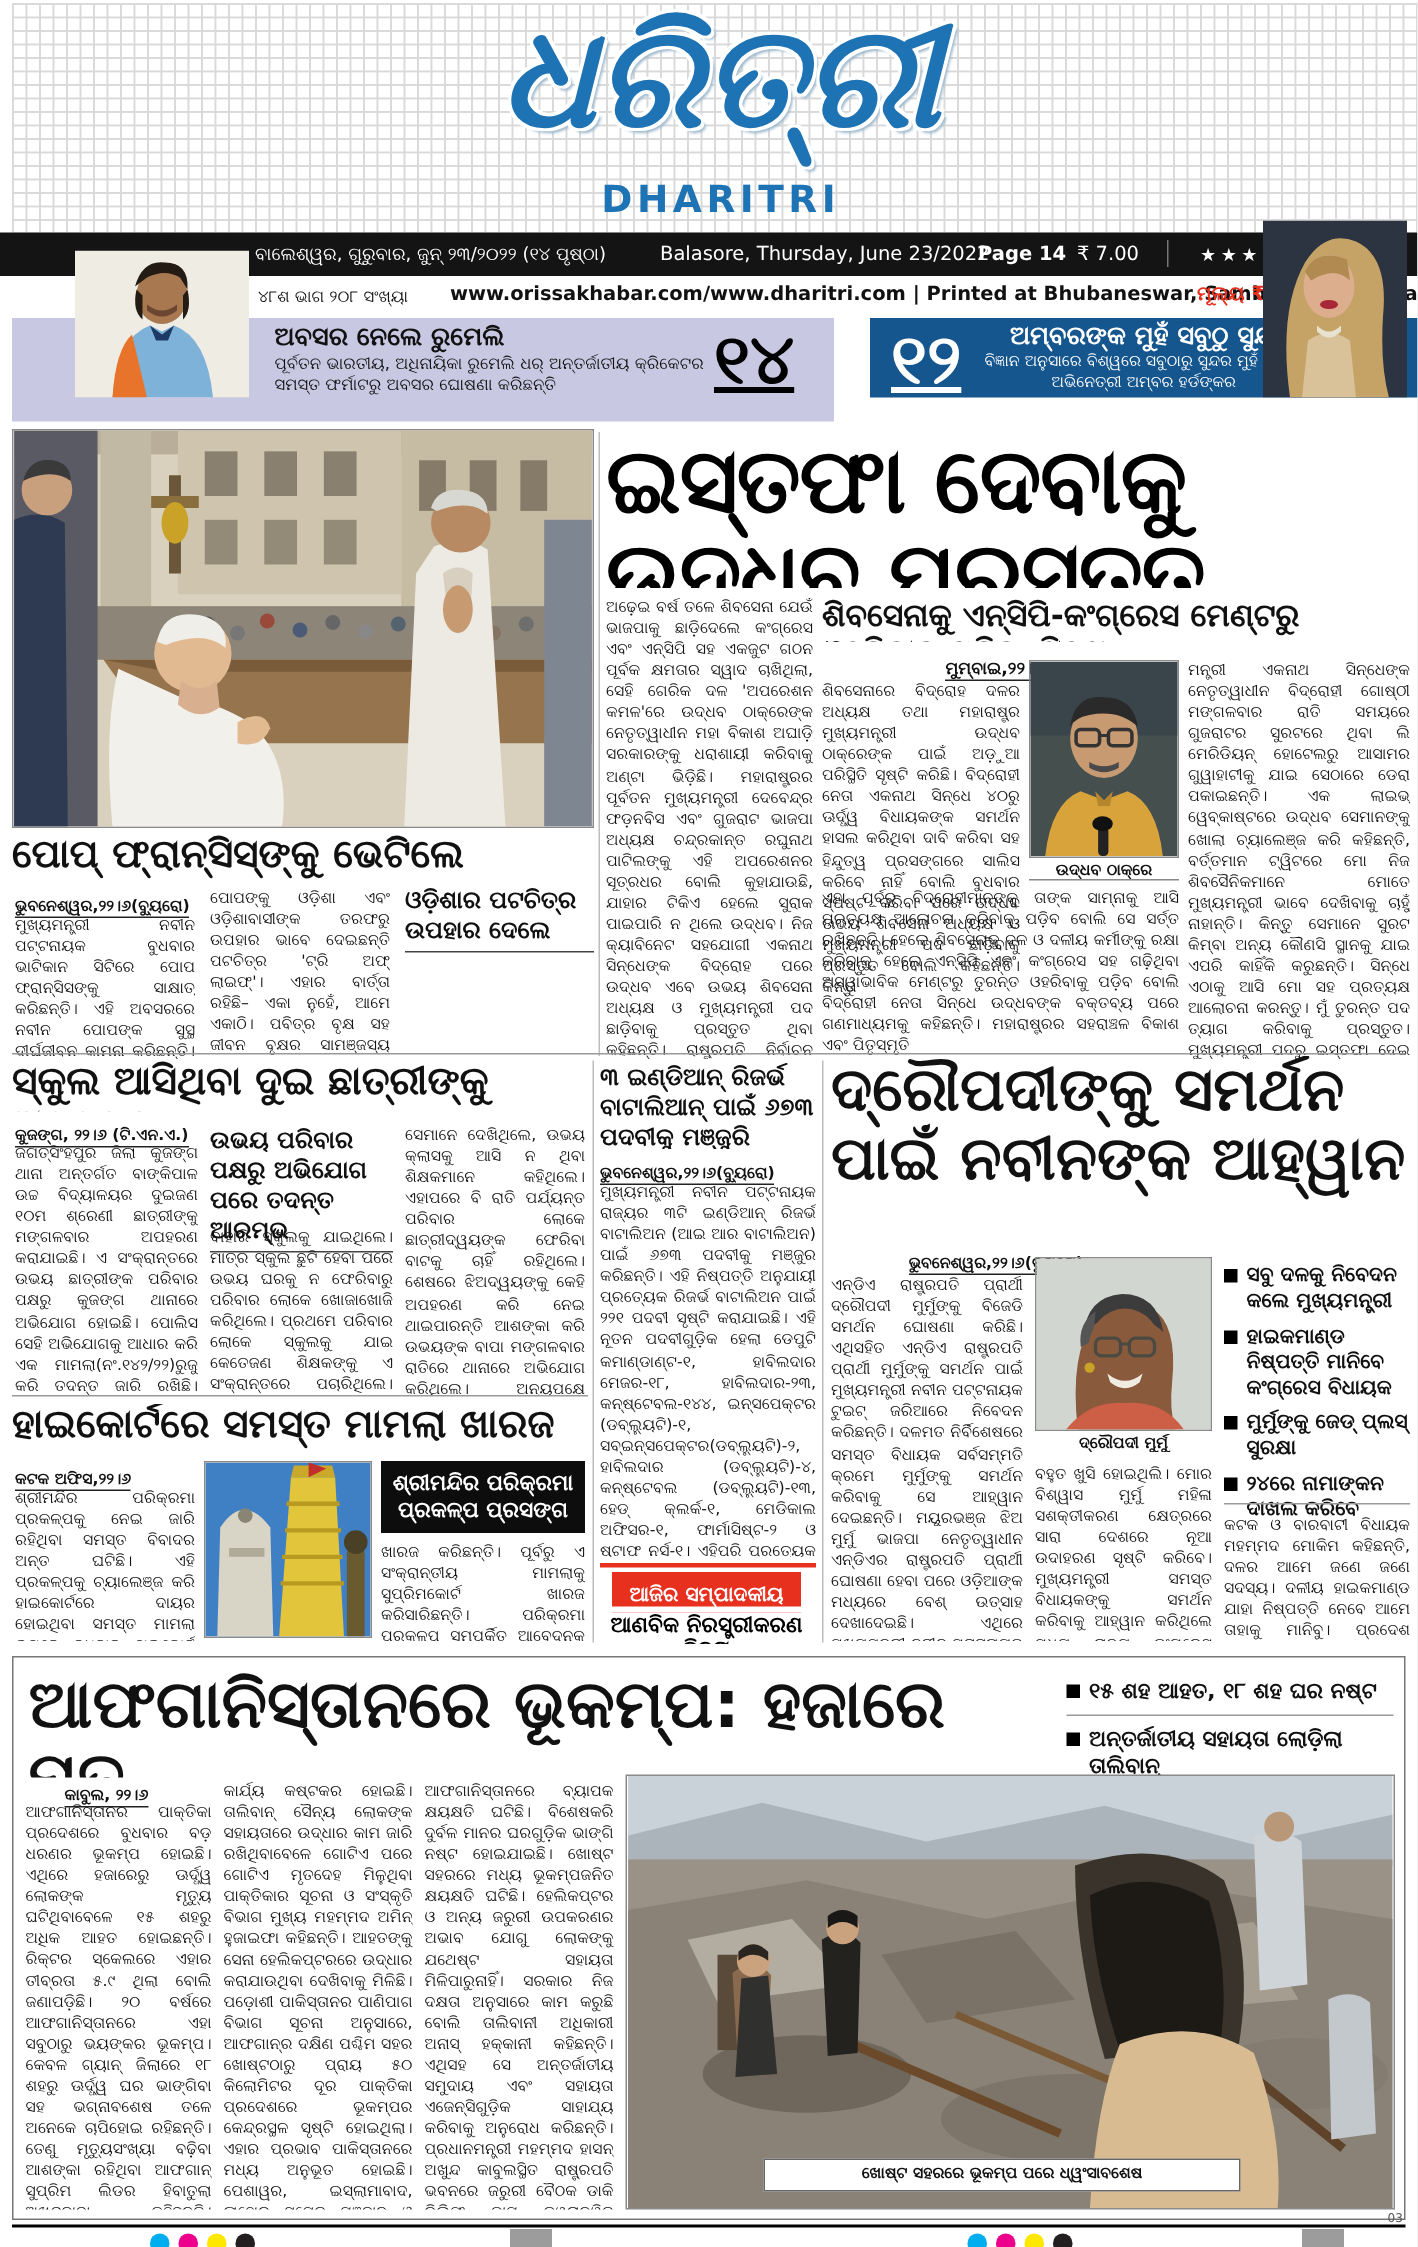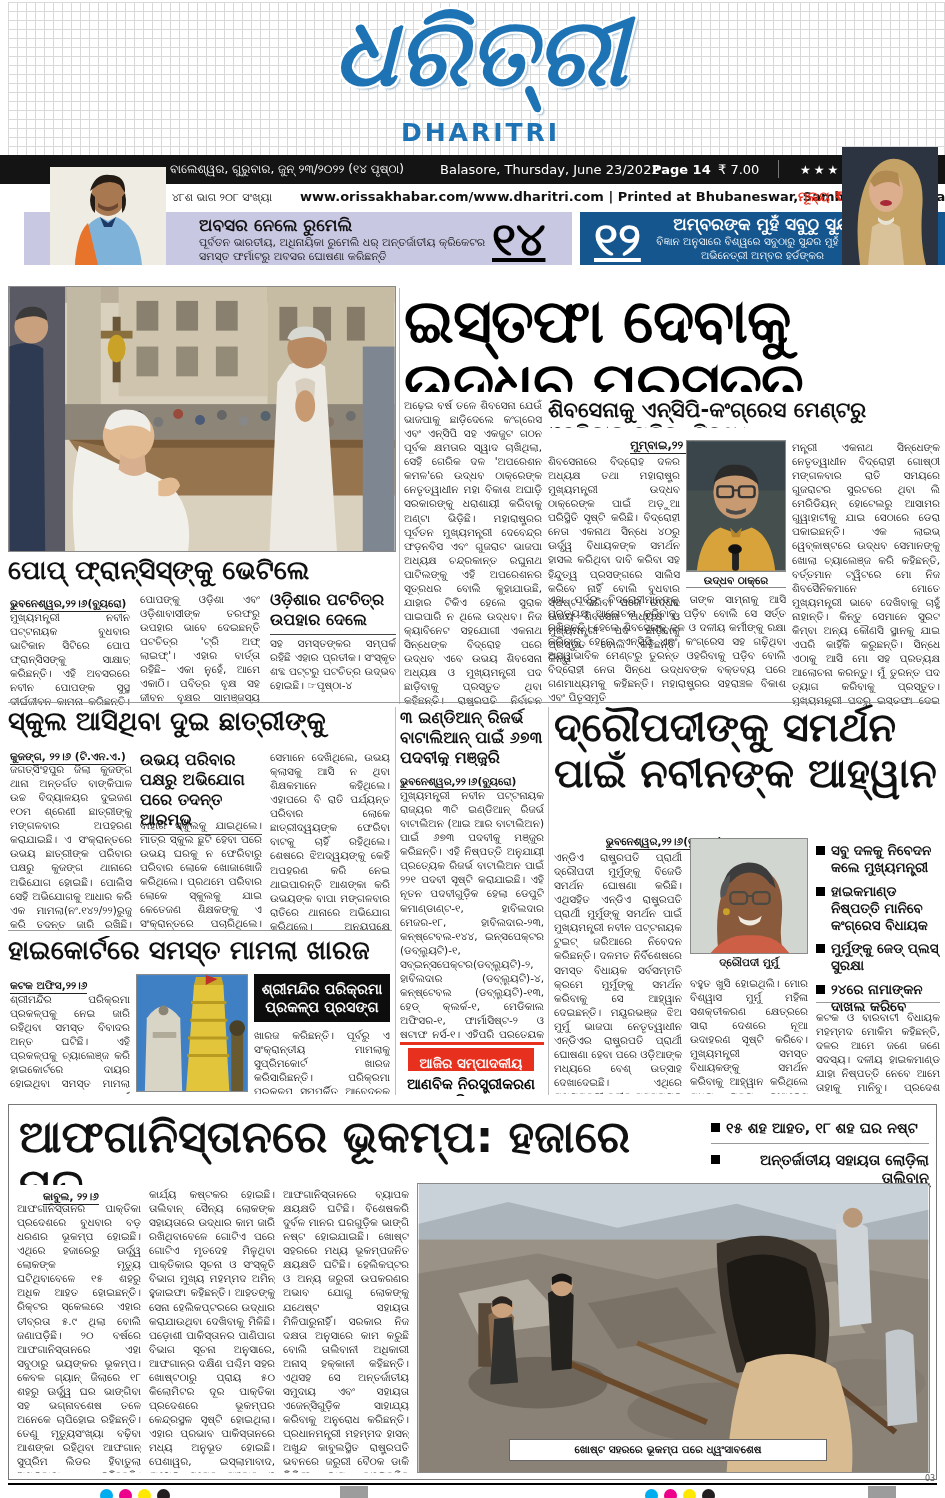--- a/index.html
+++ b/index.html
@@ -70,21 +70,21 @@
     <span class="abs" style="left:778px;top:5px;width:1px;height:18px;background:#777;"></span>
     <span class="abs stars" style="left:800px;top:8px;">★★★★</span>
   </div>
 
   <div class="abs" style="left:0;top:184px;width:945px;height:27px;background:#fff;">
     <span class="abs sub-txt" style="left:172px;top:7px;">୪୮ଶ ଭାଗ ୨୦୮ ସଂଖ୍ୟା</span>
     <span class="abs url-line" style="left:300px;top:5px;">www.orissakhabar.com/www.dharitri.com | Printed at Bhubaneswar, Sambalpur, Angul and Rayagada</span>
     <span class="abs price-seal" style="left:798px;top:5px;">ମୂଲ୍ୟ ₹୭/-</span>
   </div>
 
-  <div class="abs teaser-left" style="left:24px;top:212px;width:548px;height:53px;">
+  <div class="abs teaser-left" style="left:8px;top:212px;width:548px;height:69px;">
     <div class="abs teaser-title" style="left:175px;top:4px;width:290px;">ଅବସର ନେଲେ ରୁମେଲି</div>
     <div class="abs teaser-body" style="left:175px;top:24px;width:295px;height:28px;overflow:hidden;">ପୂର୍ବତନ ଭାରତୀୟ, ଅଧିନାୟିକା ରୁମେଲି ଧର୍ ଅନ୍ତର୍ଜାତୀୟ କ୍ରିକେଟର ସମସ୍ତ ଫର୍ମାଟରୁ ଅବସର ଘୋଷଣା କରିଛନ୍ତି</div>
     <div class="abs teaser-num" style="left:468px;top:4px;color:#000;">୧୪</div>
   </div>
   <div class="abs teaser-right" style="left:580px;top:212px;width:379px;height:53px;">
     <div class="abs teaser-num" style="left:14px;top:4px;color:#fff;">୧୨</div>
     <div class="abs teaser-title" style="left:80px;top:3px;width:215px;text-align:center;">ଅମ୍ବରଙ୍କ ମୁହଁ ସବୁଠୁ ସୁନ୍ଦର</div>
     <div class="abs teaser-body" style="left:70px;top:23px;width:225px;height:28px;overflow:hidden;text-align:center;font-size:10.5px;">ବିଜ୍ଞାନ ଅନୁସାରେ ବିଶ୍ୱରେ ସବୁଠାରୁ ସୁନ୍ଦର ମୁହଁ ହେଉଛି ଅଭିନେତ୍ରୀ ଅମ୍ବର ହର୍ଡଙ୍କର</div>
   </div>
 
@@ -158,21 +158,20 @@
     <ellipse cx="298" cy="120" rx="10" ry="16" fill="#c89a72"></ellipse>
     <rect x="356" y="60" width="32" height="206" fill="#7d8691"></rect>
   </svg>
   <div class="abs h2" style="left:8px;top:556px;width:388px;height:32px;">ପୋପ୍ ଫ୍ରାନ୍‌ସିସ୍‌ଙ୍କୁ ଭେଟିଲେ ମୁଖ୍ୟମନ୍ତ୍ରୀ</div>
   <div class="abs" style="left:10px;top:592px;">
     <span class="dl">ଭୁବନେଶ୍ୱର,୨୨।୬(ବ୍ୟୁରୋ)</span>
   </div>
   <div class="abs col" style="left:10px;top:610px;width:120px;height:96px;">ମୁଖ୍ୟମନ୍ତ୍ରୀ ନବୀନ ପଟ୍ଟନାୟକ ବୁଧବାର ଭାଟିକାନ ସିଟିରେ ପୋପ ଫ୍ରାନ୍ସିସଙ୍କୁ ସାକ୍ଷାତ୍ କରିଛନ୍ତି। ଏହି ଅବସରରେ ନବୀନ ପୋପଙ୍କ ସୁସ୍ଥ ଦୀର୍ଘଜୀବନ କାମନା କରିଛନ୍ତି। ସାକ୍ଷାତ୍ ବେଳେ ସେ</div>
   <div class="abs col" style="left:140px;top:592px;width:120px;height:114px;">ପୋପଙ୍କୁ ଓଡ଼ିଶା ଏବଂ ଓଡ଼ିଶାବାସୀଙ୍କ ତରଫରୁ ଉପହାର ଭାବେ ଦେଇଛନ୍ତି ପଟଚିତ୍ର 'ଟ୍ରି ଅଫ୍ ଲାଇଫ୍'। ଏହାର ବାର୍ତ୍ତା ରହିଛି– ଏକା ନୁହେଁ, ଆମେ ଏକାଠି। ପବିତ୍ର ବୃକ୍ଷ ସହ ଜୀବନ ବୃକ୍ଷର ସାମଞ୍ଜସ୍ୟ ରହିଛି। ସମସ୍ତଙ୍କ</div>
   <div class="abs subhead-col" style="left:270px;top:590px;width:126px;font-size:16px;">ଓଡ଼ିଶାର ପଟଚିତ୍ର ଉପହାର ଦେଲେ</div>
-  <div class="abs col" style="left:270px;top:636px;width:126px;height:70px;">ସହ ସମସ୍ତଙ୍କର ସମ୍ପର୍କ ରହିଛି ଏହାର ପ୍ରତୀକ। ସଂସ୍କୃତ ଶବ୍ଦ ପଟ୍ଟରୁ ପଟଚିତ୍ର ଉଦ୍ଭବ ହୋଇଛି। ☞ପୃଷ୍ଠା-୪</div>
 
   <div class="abs vrule" style="left:399px;top:288px;height:416px;"></div>
 
   <div class="abs h-lead" style="left:404px;top:290px;width:536px;height:102px;">ଇସ୍ତଫା ଦେବାକୁ ଉଦ୍ଧବ ପ୍ରସ୍ତୁତ</div>
   <div class="abs col" style="left:404px;top:398px;width:138px;height:308px;">ଅଢ଼େଇ ବର୍ଷ ତଳେ ଶିବସେନା ଯେଉଁ ଭାଜପାକୁ ଛାଡ଼ିଦେଲେ କଂଗ୍ରେସ ଏବଂ ଏନ୍‌ସିପି ସହ ଏକଜୁଟ ଗଠନ ପୂର୍ବକ କ୍ଷମତାର ସ୍ୱାଦ ଚାଖିଥିଲା, ସେହି ଗେରିକ ଦଳ 'ଅପରେଶନ କମଳ'ରେ ଉଦ୍ଧବ ଠାକ୍‌ରେଙ୍କ ନେତୃତ୍ୱାଧୀନ ମହା ବିକାଶ ଅଘାଡ଼ି ସରକାରଙ୍କୁ ଧରାଶାୟୀ କରିବାକୁ ଅଣ୍ଟା ଭିଡ଼ିଛି। ମହାରାଷ୍ଟ୍ରର ପୂର୍ବତନ ମୁଖ୍ୟମନ୍ତ୍ରୀ ଦେବେନ୍ଦ୍ର ଫଡ଼ନବିସ ଏବଂ ଗୁଜରାଟ ଭାଜପା ଅଧ୍ୟକ୍ଷ ଚନ୍ଦ୍ରକାନ୍ତ ରଘୁନାଥ ପାଟିଲଙ୍କୁ ଏହି ଅପରେଶନର ସୂତ୍ରଧର ବୋଲି କୁହାଯାଉଛି, ଯାହାର ଟିକିଏ ହେଲେ ସୁରାକ ପାଇପାରି ନ ଥିଲେ ଉଦ୍ଧବ। ନିଜ କ୍ୟାବିନେଟ ସହଯୋଗୀ ଏକନାଥ ସିନ୍ଧେଙ୍କ ବିଦ୍ରୋହ ପରେ ଉଦ୍ଧବ ଏବେ ଉଭୟ ଶିବସେନା ଅଧ୍ୟକ୍ଷ ଓ ମୁଖ୍ୟମନ୍ତ୍ରୀ ପଦ ଛାଡ଼ିବାକୁ ପ୍ରସ୍ତୁତ ଥିବା କହିଛନ୍ତି। ରାଷ୍ଟ୍ରପତି ନିର୍ବାଚନ ପୂର୍ବରୁ ଶିବସେନାରେ ସମ୍ଭାବ୍ୟ ବିଭାଜନ ଏବଂ ମହାରାଷ୍ଟ୍ରରେ କ୍ଷମତା ପରିବର୍ତ୍ତନ କେତେ ବାଟ ଆଗଉଛି ତାହା ଆଗାମୀ କିଛି ଘଣ୍ଟା କିମ୍ବା ଦିନ ମଧ୍ୟରେ ସ୍ପଷ୍ଟ ହୋଇଯିବ। ସମ୍ପ୍ରତି କେବଳ ମହାରାଷ୍ଟ୍ର ନୁହେଁ, ଜାତୀୟ ରାଜନୀତିରେ ହଟଚମଟ ସୃଷ୍ଟିକାରୀ ଏହି ଗୁରୁତ୍ୱପୂର୍ଣ୍ଣ ଘଟଣାକ୍ରମ ଉପରେ ଦେଶବାସୀଙ୍କ ଧ୍ୟାନ କେନ୍ଦ୍ରୀଭୂତ ହୋଇଛି।</div>
   <div class="abs h-sub" style="left:548px;top:398px;width:392px;height:30px;">ଶିବସେନାକୁ ଏନ୍‌ସିପି-କଂଗ୍ରେସ ମେଣ୍ଟରୁ ଓହରିବାକୁ ପଡ଼ିବ: ସିନ୍ଧେ</div>
   <div class="abs" style="left:548px;top:434px;width:230px;text-align:center;">
     <span class="dl" style="font-size:11.5px;">ମୁମ୍ବାଇ,୨୨।୬</span>
   </div>
   <div class="abs col" style="left:548px;top:454px;width:132px;height:252px;">ଶିବସେନାରେ ବିଦ୍ରୋହ ଦଳର ଅଧ୍ୟକ୍ଷ ତଥା ମହାରାଷ୍ଟ୍ର ମୁଖ୍ୟମନ୍ତ୍ରୀ ଉଦ୍ଧବ ଠାକ୍‌ରେଙ୍କ ପାଇଁ ଅଡ଼ୁଆ ପରିସ୍ଥିତି ସୃଷ୍ଟି କରିଛି। ବିଦ୍ରୋହୀ ନେତା ଏକନାଥ ସିନ୍ଧେ ୪୦ରୁ ଊର୍ଦ୍ଧ୍ୱ ବିଧାୟକଙ୍କ ସମର୍ଥନ ହାସଲ କରିଥିବା ଦାବି କରିବା ସହ ହିନ୍ଦୁତ୍ୱ ପ୍ରସଙ୍ଗରେ ସାଲିସ କରିବେ ନାହିଁ ବୋଲି ବୁଧବାର ସ୍ପଷ୍ଟ କରିବା ପରେ ଉଦ୍ଧବ ଉଭୟ ଶିବସେନା ଅଧ୍ୟକ୍ଷ ଓ ମୁଖ୍ୟମନ୍ତ୍ରୀ ପଦ ଛାଡ଼ିବାକୁ ପ୍ରସ୍ତୁତ ବୋଲି କହିଛନ୍ତି। କିନ୍ତୁ</div>
@@ -279,21 +278,21 @@
     <circle cx="27" cy="36" r="5" fill="#8a8474"></circle>
     <path d="M70 0 L70 10 L82 4 Z" fill="#c03028"></path>
     <rect x="96" y="60" width="12" height="58" fill="#6a5a30"></rect>
     <circle cx="102" cy="54" r="8" fill="#4a4026"></circle>
   </svg>
   <div class="abs blackbox" style="left:254px;top:974px;width:136px;height:48px;">ଶ୍ରୀମନ୍ଦିର ପରିକ୍ରମା ପ୍ରକଳ୍ପ ପ୍ରସଙ୍ଗ</div>
   <div class="abs col" style="left:254px;top:1028px;width:136px;height:66px;">ଖାରଜ କରିଛନ୍ତି। ପୂର୍ବରୁ ଏ ସଂକ୍ରାନ୍ତୀୟ ମାମଲାକୁ ସୁପ୍ରିମକୋର୍ଟ ଖାରଜ କରିସାରିଛନ୍ତି। ପରିକ୍ରମା ପ୍ରକଳ୍ପ ସମ୍ପର୍କିତ ଆବେଦନକୁ ଜନସ୍ୱାର୍ଥ ମାମଲା କୁହାଯାଇ ପାରିବ ନାହିଁ। ତେଣୁ ମୂଳ ☞ପୃଷ୍ଠା-୪</div>
 
   <div class="abs" style="left:8px;top:1104px;width:929px;height:376px;border:1.5px solid #777;box-sizing:border-box;">
     <div class="abs h-afghan" style="left:10px;top:8px;width:688px;height:72px;">ଆଫଗାନିସ୍ତାନରେ ଭୂକମ୍ପ: ହଜାରେ ମୃତ</div>
-    <div class="abs afghan-bullet" style="left:702px;top:14px;width:218px;text-align:right;">
+    <div class="abs afghan-bullet" style="left:702px;top:14px;width:218px;">
       <div class="bullet-row" style="border-bottom:1px solid #999;padding-bottom:6px;">
           <span class="bullet-sq"></span>
           <span class="bullet-txt">୧୫ ଶହ ଆହତ, ୧୮ ଶହ ଘର ନଷ୍ଟ</span>
         </div>
       <div class="bullet-row">
           <span class="bullet-sq"></span>
           <span class="bullet-txt">ଅନ୍ତର୍ଜାତୀୟ ସହାୟତା ଲୋଡ଼ିଲା ତାଲିବାନ୍</span>
         </div>
     </div>
     <div class="abs" style="left:34px;top:80px;">

